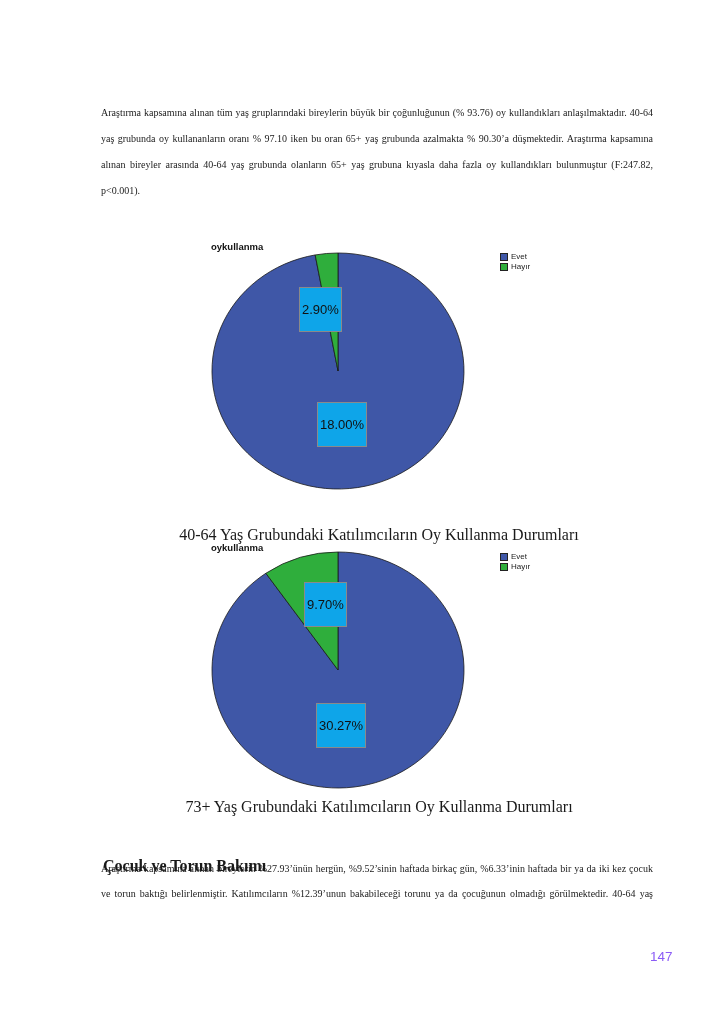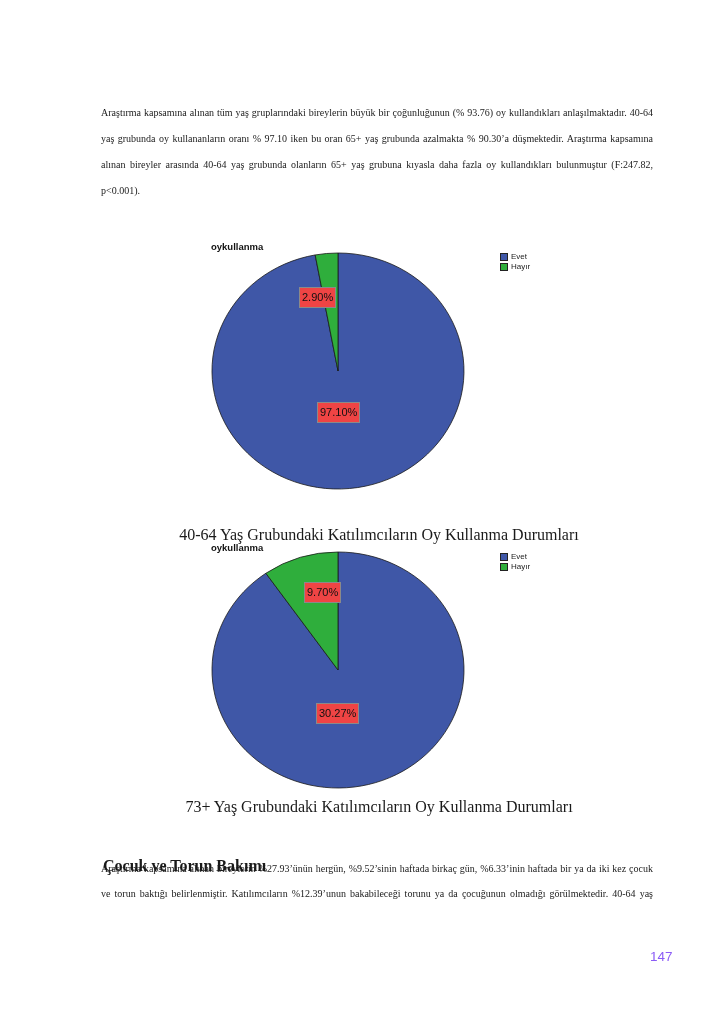--- a/index.html
+++ b/index.html
@@ -40,24 +40,24 @@
     font-size:8px;line-height:9px;color:#222;margin-left:42px;
   }
   #legend1{top:252px;}
   #legend2{top:552px;}
   .legend-row{display:flex;align-items:center;margin-bottom:1px;}
   .swatch{
     width:8px;height:8px;margin-right:3px;
     border:1px solid #222;box-sizing:border-box;flex:none;
   }
   .slice-label{
-    background:#ef4444;border:1px solid #8a8a8a;
+    background:#0ea5e9;border:1px solid #8a8a8a;
     font-family:"Liberation Sans", sans-serif;
-    font-size:11px;line-height:11px;color:#111;
-    padding:4px 2px;white-space:nowrap;
+    font-size:13px;line-height:11px;color:#111;
+    padding:16px 2px;white-space:nowrap;
   }
   #lbl-1-hayir{left:299px;top:287px;}
   #lbl-1-evet{left:317px;top:402px;}
   #lbl-2-hayir{left:304px;top:582px;}
   #lbl-2-evet{left:316px;top:703px;}
   #page-number{
     left:650px;top:949px;
     font-family:"Liberation Sans", sans-serif;
     font-size:13.5px;color:#8b5cf6;
   }
@@ -79,21 +79,21 @@
     <span class="swatch" style="background-color: rgb(63, 87, 167);"></span>
     <span>Evet</span>
   </div>
   <div class="legend-row">
     <span class="swatch" style="background-color: rgb(47, 174, 60);"></span>
     <span>Hayır</span>
   </div>
 </div>
 
 <span id="lbl-1-hayir" class="abs slice-label">2.90%</span>
-<span id="lbl-1-evet" class="abs slice-label">97.10%</span>
+<span id="lbl-1-evet" class="abs slice-label">18.00%</span>
 
 <div id="caption1" class="abs figure-caption">40-64 Yaş Grubundaki Katılımcıların Oy Kullanma Durumları</div>
 
 <div id="chart2-title" class="abs chart-title">oykullanma</div>
 
 <svg id="pie2" class="abs pie-svg" viewBox="-127 -119 254 238" xmlns="http://www.w3.org/2000/svg">
     <path d="M 0 0 L 0.00 -118.00 A 126 118 0 1 1 -72.13 -96.75 Z" fill="#3f57a7" stroke="#1a1a1a" stroke-width="0.8"></path>
     <path d="M 0 0 L -72.13 -96.75 A 126 118 0 0 1 -0.00 -118.00 Z" fill="#2fae3c" stroke="#1a1a1a" stroke-width="0.8"></path>
   </svg>
 

